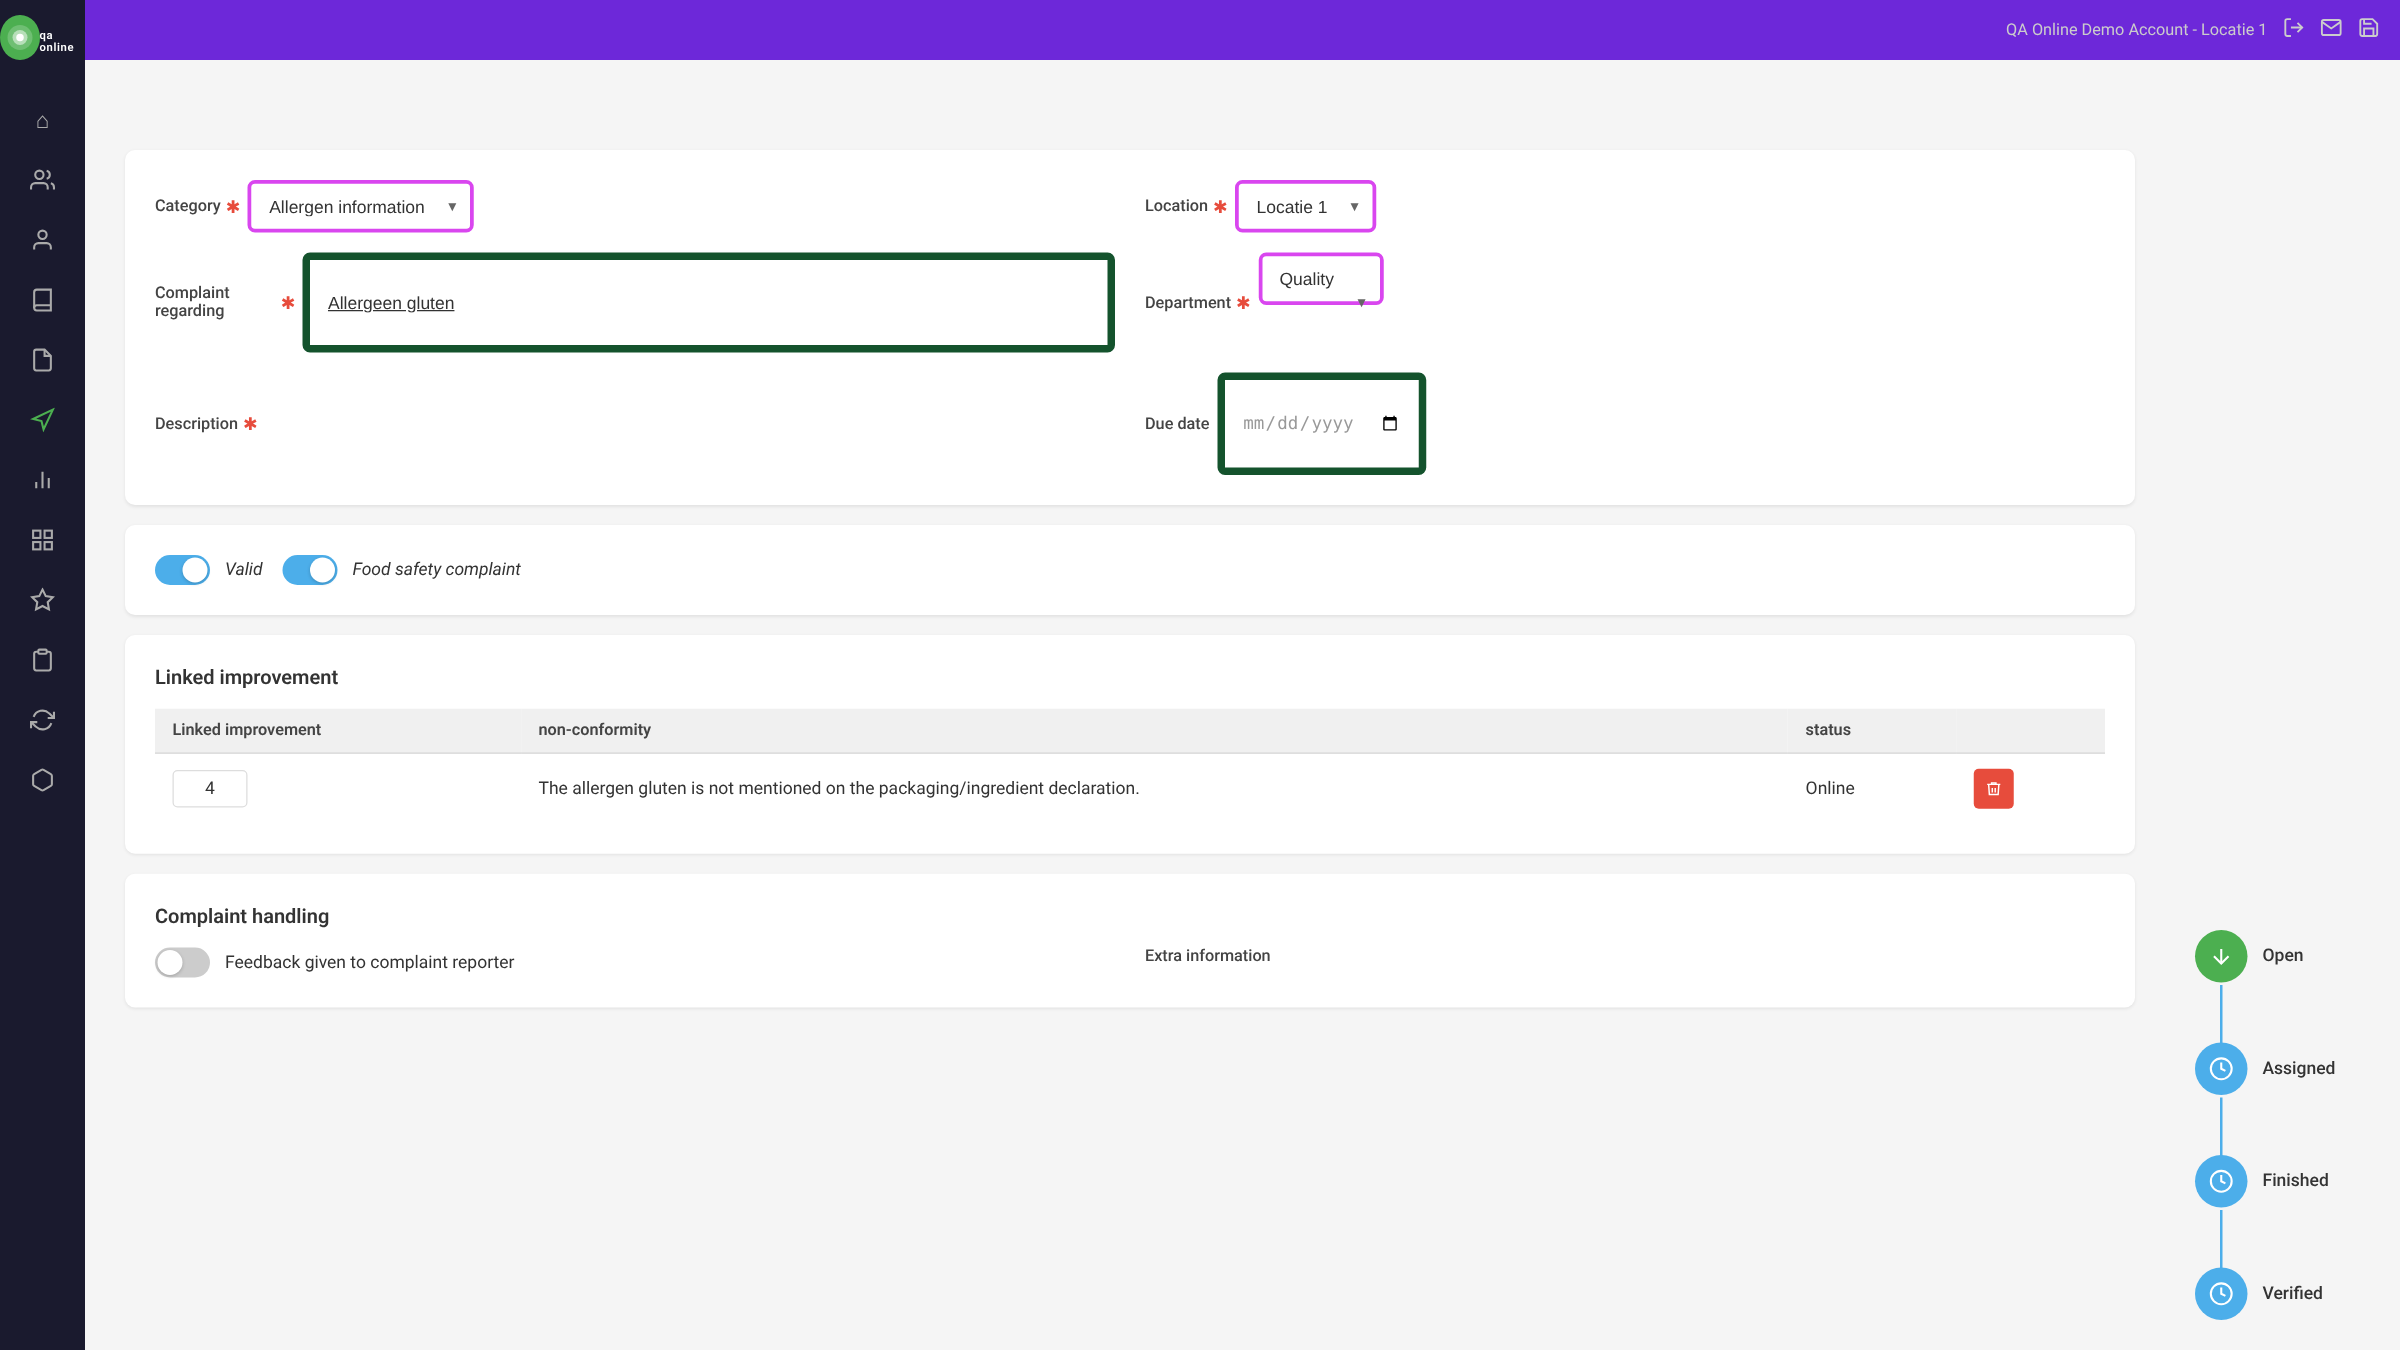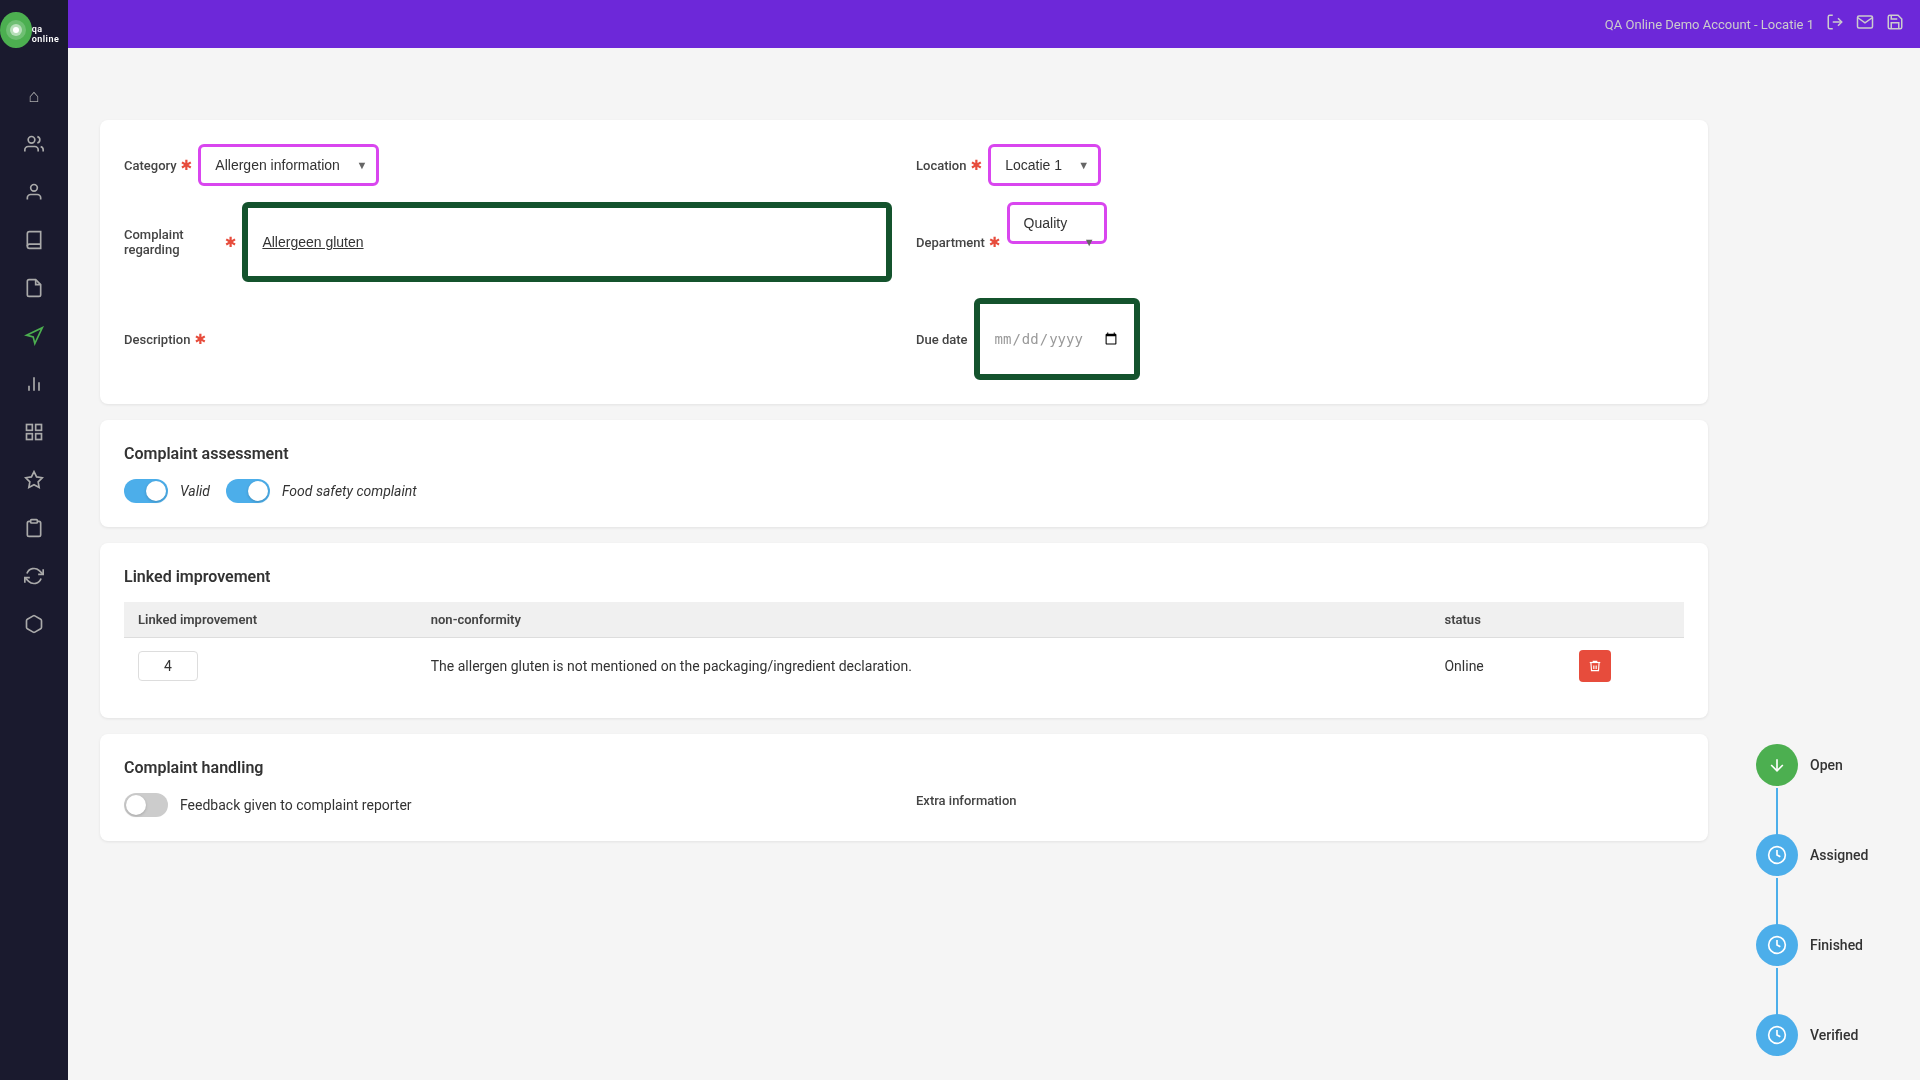--- a/index.html
+++ b/index.html
@@ -482,21 +482,20 @@
         <div class="form-group">
           <label class="form-label">Due date</label>
           <div style="position: relative;">
             <input type="date" class="form-control" style="color: rgb(153, 153, 153);">
           </div>
         </div>
       </div>
     </div>
 
     <div class="form-section">
-      <div class="section-title">Complaint assessment</div>
       <div class="toggle-group">
 
         <div class="toggle-item">
           <div class="toggle on">
             <div class="toggle-knob"></div>
           </div>
           <span class="toggle-label">Valid</span>
         </div>
 
         <div class="toggle-item">

